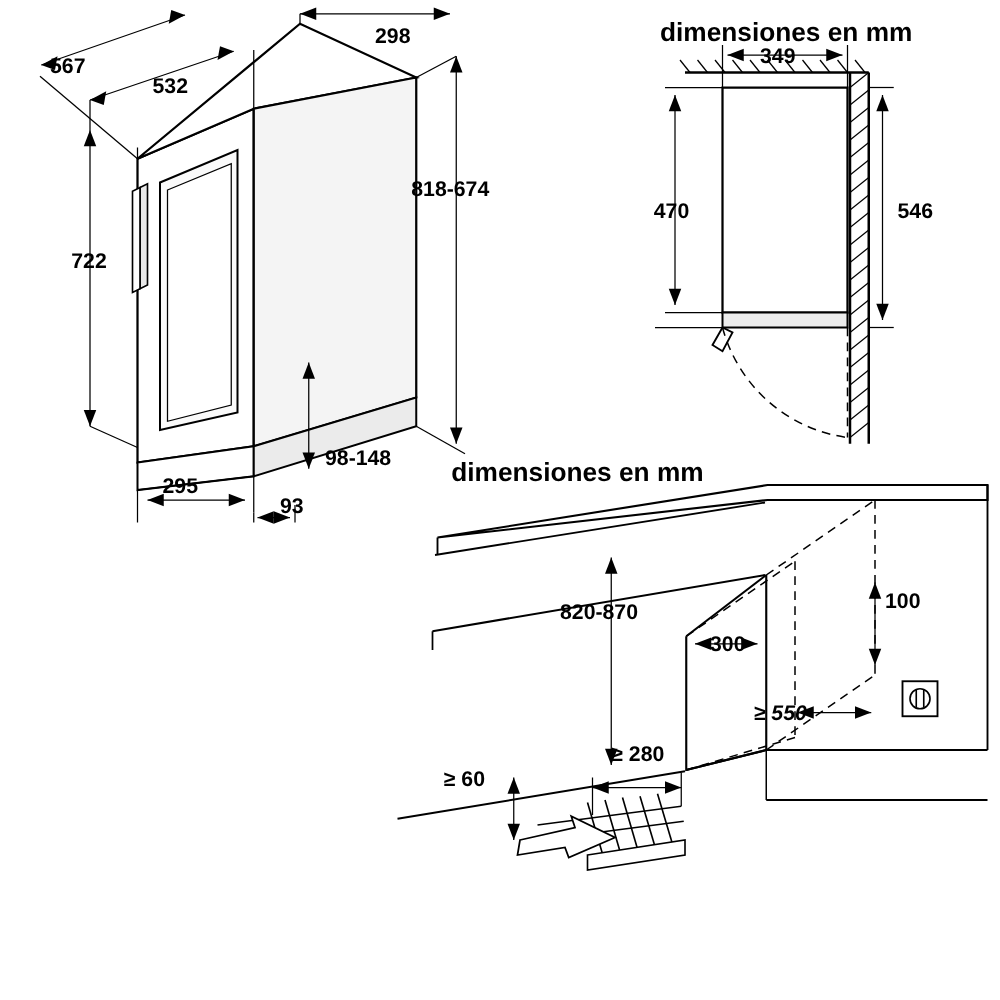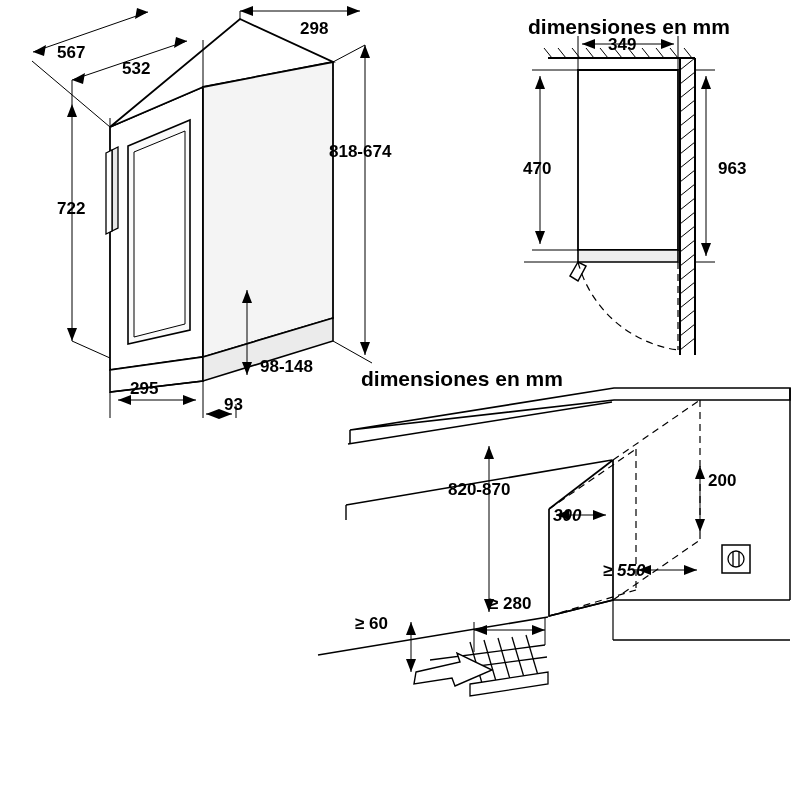--- a/index.html
+++ b/index.html
@@ -269,35 +269,35 @@
         <polygon points="697,570 684,565 684,575"></polygon>
         <polygon points="411,622 406,635 416,635"></polygon>
         <polygon points="411,672 406,659 416,659"></polygon>
         <polygon points="474,630 487,625 487,635"></polygon>
         <polygon points="545,630 532,625 532,635"></polygon>
       </g>
 
     </g>
   </svg>
 
-  <div class="lbl" style="left:57px;top:44px;">567</div>
+  <div class="lbl" style="left:40px;top:44px;">567</div>
   <div class="lbl" style="left:122px;top:60px;">532</div>
   <div class="lbl" style="left:300px;top:20px;">298</div>
   <div class="lbl" style="left:329px;top:143px;">818-674</div>
   <div class="lbl" style="left:57px;top:200px;">722</div>
   <div class="lbl" style="left:130px;top:380px;">295</div>
   <div class="lbl" style="left:224px;top:396px;">93</div>
   <div class="lbl" style="left:260px;top:358px;">98-148</div>
 
   <div class="lbl title" style="left:528px;top:16px;">dimensiones en mm</div>
   <div class="lbl" style="left:608px;top:36px;">349</div>
   <div class="lbl" style="left:523px;top:160px;">470</div>
-  <div class="lbl" style="left:718px;top:160px;">963</div>
+  <div class="lbl" style="left:718px;top:160px;">546</div>
 
   <div class="lbl title" style="left:361px;top:368px;">dimensiones en mm</div>
   <div class="lbl" style="left:448px;top:481px;">820-870</div>
-  <div class="lbl" style="left:553px;top:507px;font-style:italic;">300</div>
-  <div class="lbl" style="left:708px;top:472px;">200</div>
+  <div class="lbl" style="left:568px;top:507px;">300</div>
+  <div class="lbl" style="left:708px;top:472px;">100</div>
   <div class="lbl" style="left:603px;top:562px;font-style:italic;">≥ 550</div>
   <div class="lbl" style="left:355px;top:615px;">≥ 60</div>
   <div class="lbl" style="left:489px;top:595px;">≥ 280</div>
 
 </div>
 
 </body></html>

